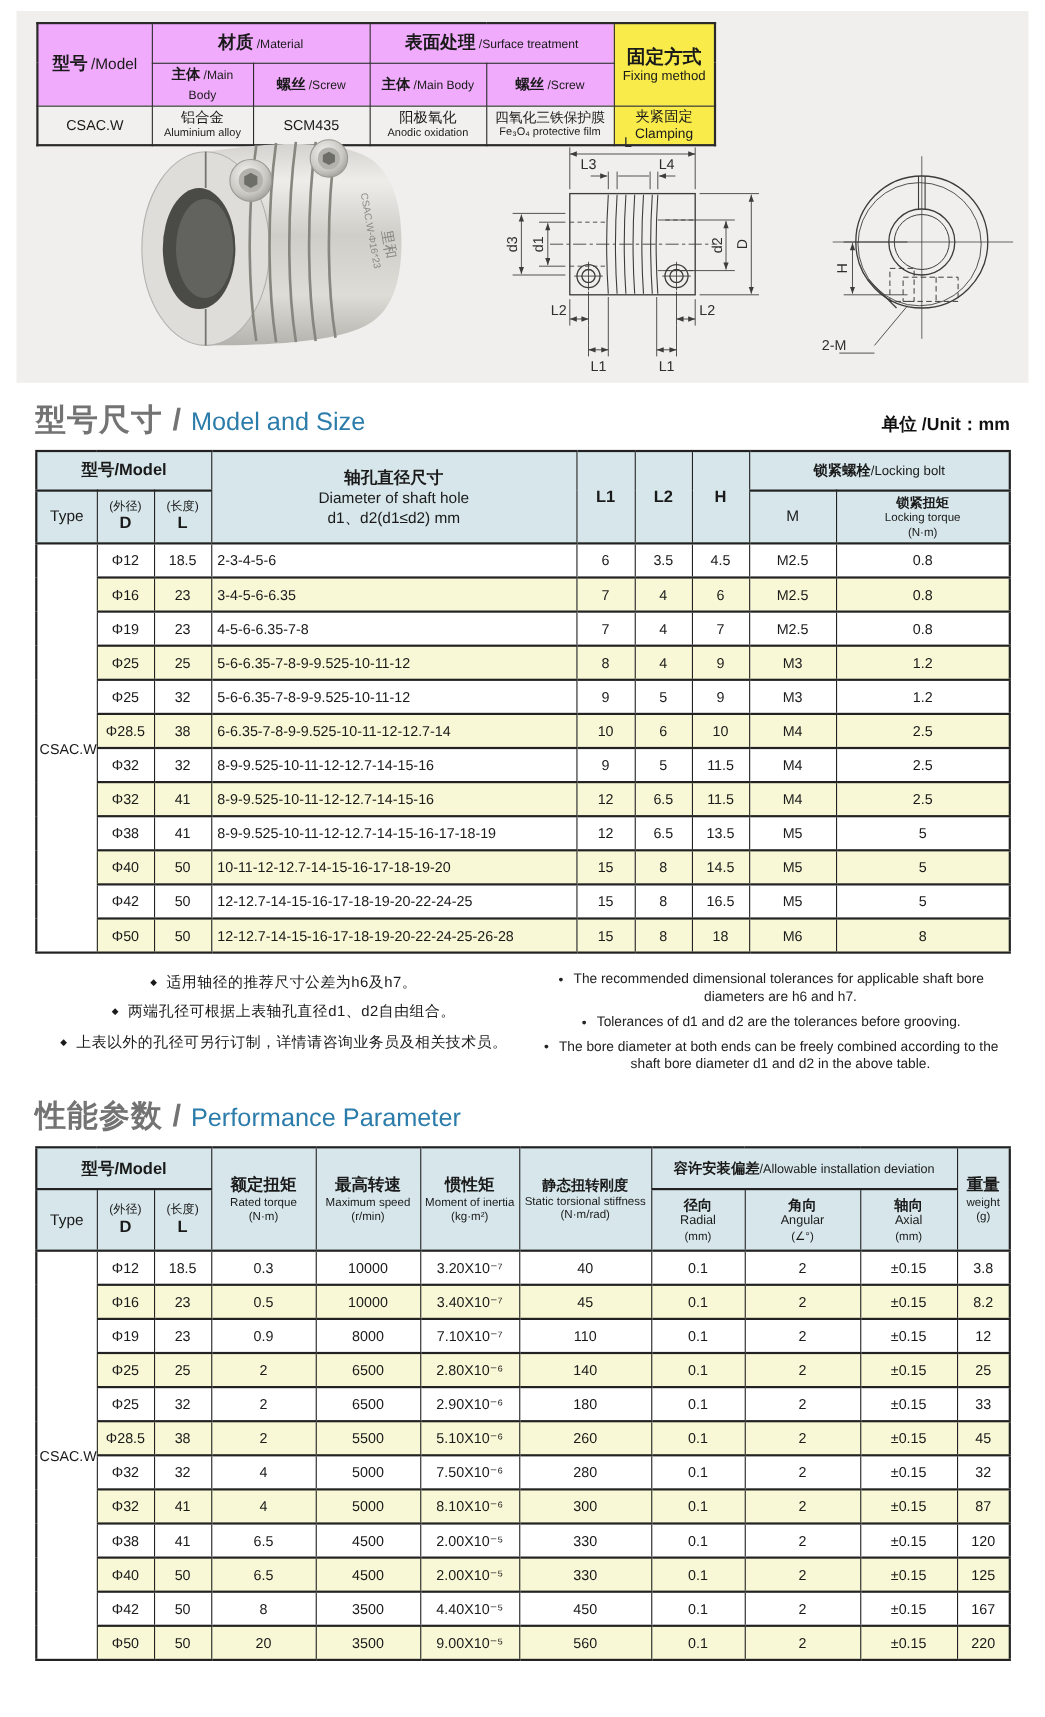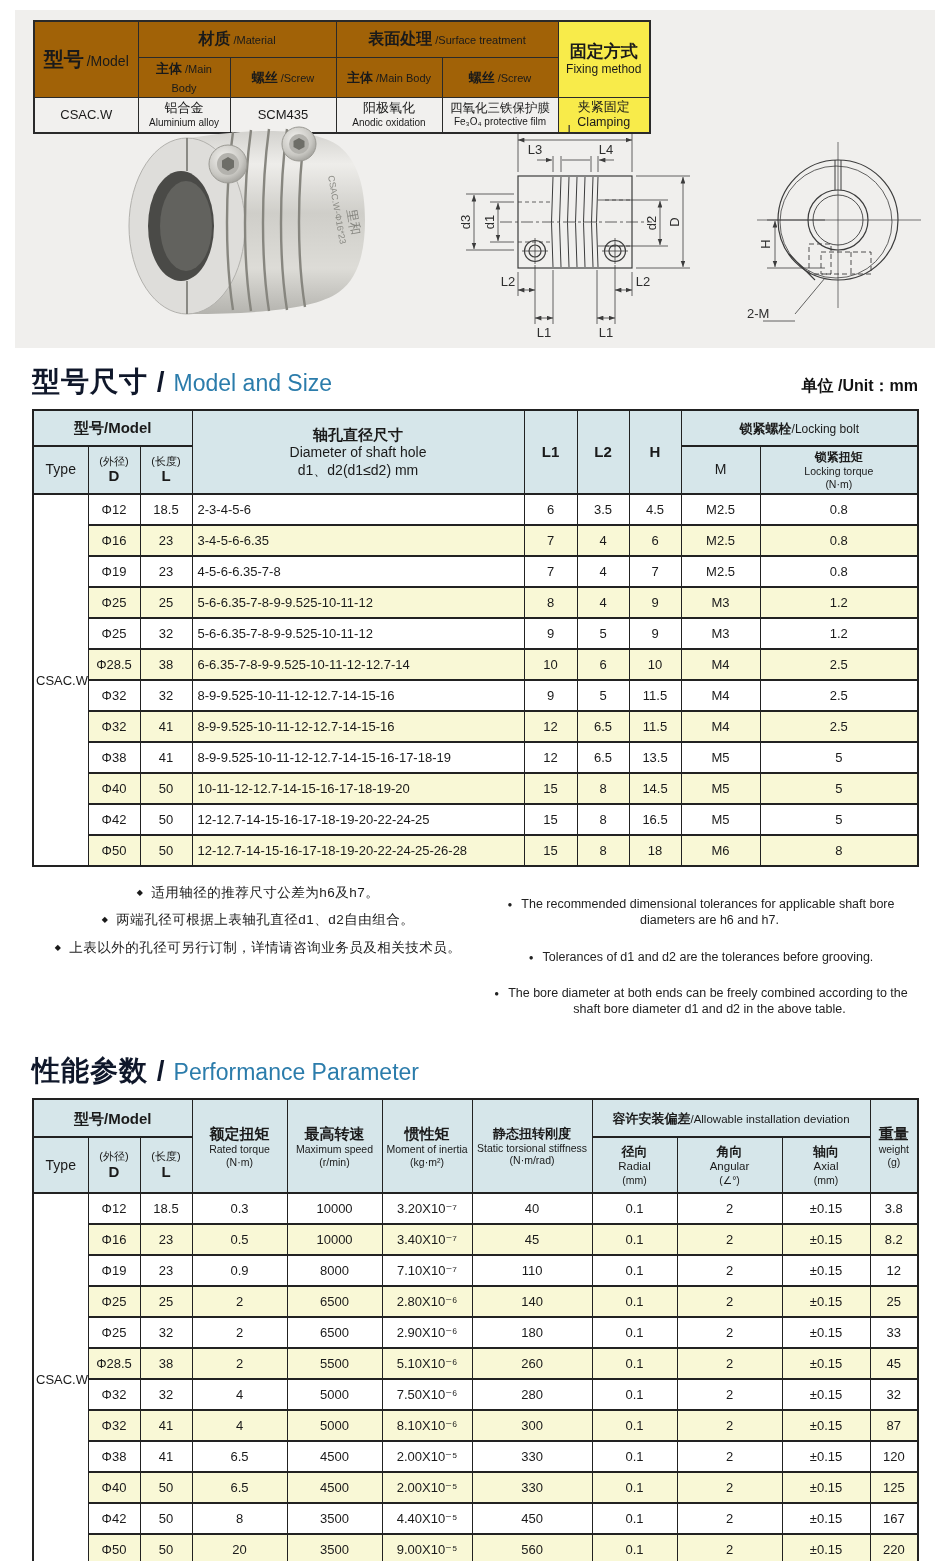--- a/index.html
+++ b/index.html
@@ -7,39 +7,39 @@
     width:950px;height:1561px;overflow:hidden;background:#ffffff;
     font-family:"Liberation Sans","DejaVu Sans",sans-serif;color:#1a1a1a;
     -webkit-font-smoothing:antialiased;
   }
   
   .top-band{position:relative;margin:10px 15px 0 15px;width:920px;height:338px;background:#f0efed;}
   
   .spec-table{position:absolute;top:10px;left:18px;border-collapse:collapse;background:#f1f0ee;}
   .spec-table th,.spec-table td{border:1px solid #2a2a2a;text-align:center;vertical-align:middle;padding:1px 4px;}
   .spec-table{border:2px solid #2a2a2a;}
-  .spec-table th{background:#a16207;font-weight:normal;}
+  .spec-table th{background:#f0abfc;font-weight:normal;}
   .spec-table .yellow{background:#f8eb4a !important;}
-  .cn-big{font-size:20px;font-weight:bold;margin-top:29px;}
+  .cn-big{font-size:16px;font-weight:bold;margin-top:29px;}
   .cn-med{font-size:16px;font-weight:bold;}
   .cn-sm{font-size:13px;font-weight:bold;}
   .en-med{font-size:14px;margin-left:3px;}
   .en-sm{font-size:11px;margin-left:3px;}
   .blk{display:block;line-height:1.25;}
   .cell-en{font-size:10px;}
   .cell-plain{font-size:13px;}
   
   .img-photo{position:absolute;left:100px;top:108px;}
   .img-front{position:absolute;left:415px;top:100px;}
   .img-side{position:absolute;left:718px;top:118px;}
   .dim{font-size:13px;fill:#2e2e2e;font-family:"Liberation Sans",sans-serif;}
   
   .section{margin:0 32px;}
   .sec-title{display:flex;align-items:baseline;margin-top:15px;margin-bottom:8px;}
-  .sec-title .cn{font-size:28px;font-weight:bold;color:#0f172a;letter-spacing:1px;}
+  .sec-title .cn{font-size:28px;font-weight:bold;color:#737373;letter-spacing:1px;}
   .sec-title .en{font-size:23px;color:#2b7cab;margin-left:8px;}
   .sec-title .unit{margin-left:auto;font-size:16px;color:#111;font-weight:bold;}
   
   .data-table{border-collapse:collapse;width:886px;table-layout:fixed;}
   .data-table th,.data-table td{
     border-top:2px solid #222;border-bottom:2px solid #222;
     border-left:1px solid #222;border-right:1px solid #222;
     text-align:center;vertical-align:middle;padding:0 2px;
   }
   .data-table{border:2px solid #222;}
@@ -60,21 +60,21 @@
   .row2{height:48px;}
   .prow1{height:38px;}
   .prow2{height:56px;}
   
   .notes{display:flex;margin-top:9px;text-align:center;}
   .notes ul{list-style:none;margin:0;padding:0;}
   .notes-cn{width:452px;}
   .notes-cn li{font-size:13.5px;line-height:1.5;margin:7px 0;letter-spacing:0.5px;}
   .notes-cn li::before{content:"◆";font-size:8px;vertical-align:2px;margin-right:8px;}
   .notes-en{flex:1;}
-  .notes-en li{font-size:12.5px;line-height:1.3;margin:20px 0;padding-left:17px;text-indent:-17px;color:#222;}
+  .notes-en li{font-size:12.5px;line-height:1.3;margin:6px 0;padding-left:17px;text-indent:-17px;color:#222;}
   .notes-en li::before{content:"●";font-size:8px;vertical-align:1px;margin-right:9px;}
 </style>
 </head>
 <body>
 
 <div class="top-band">
 
   <table class="spec-table">
     <colgroup>
         <col style="width:104px">

